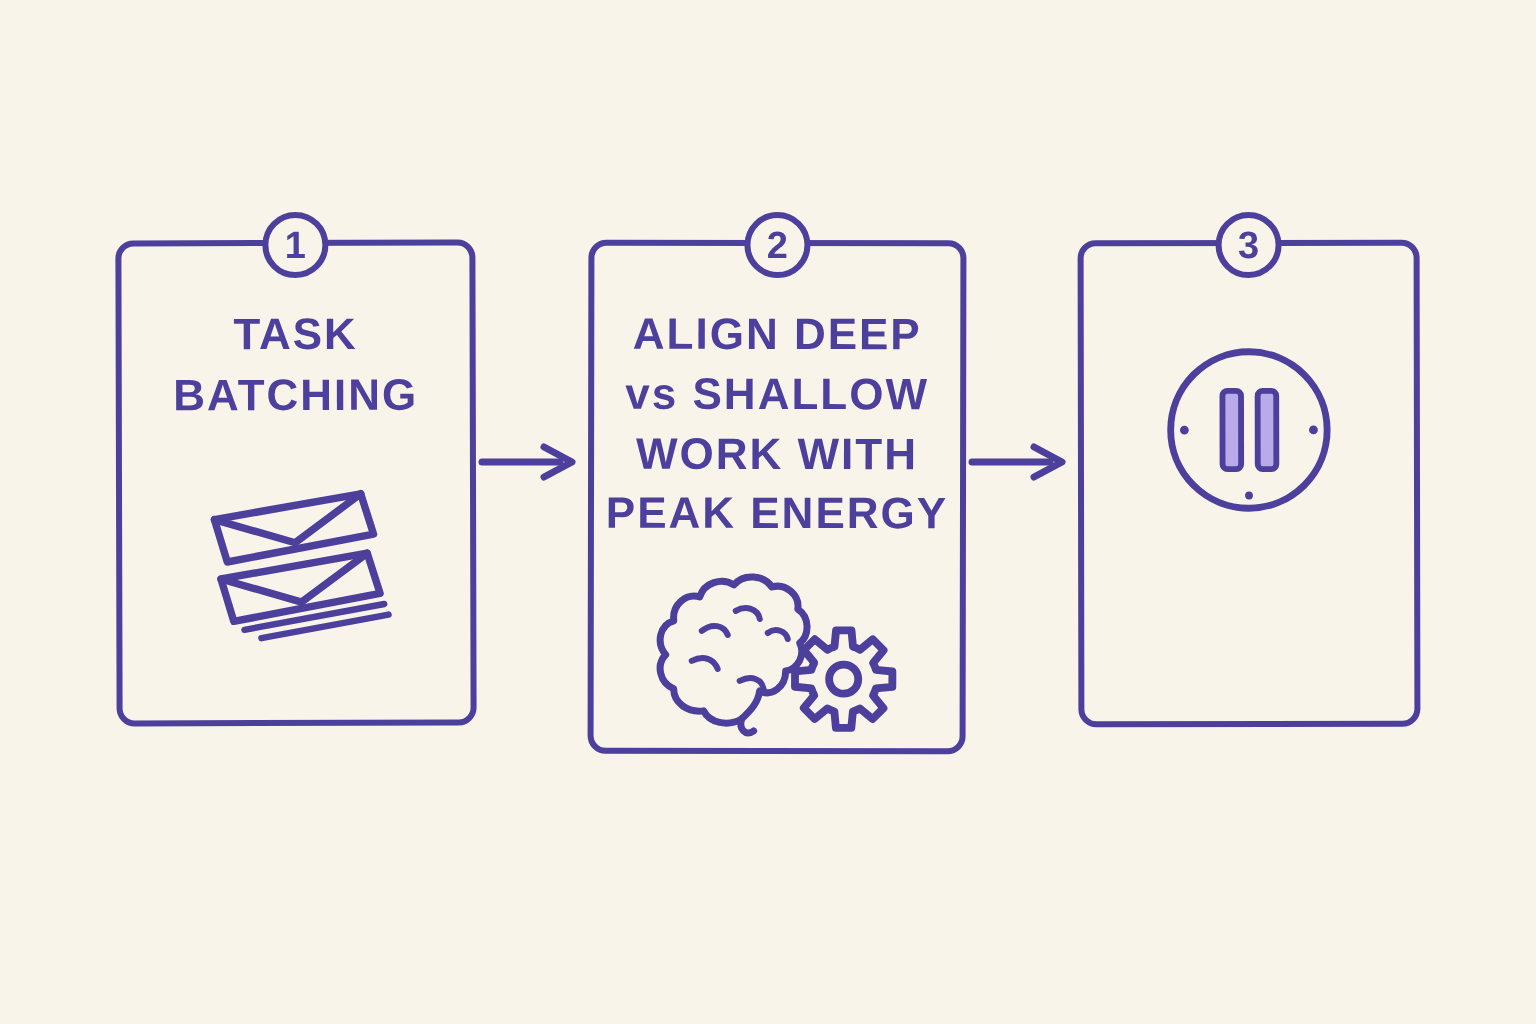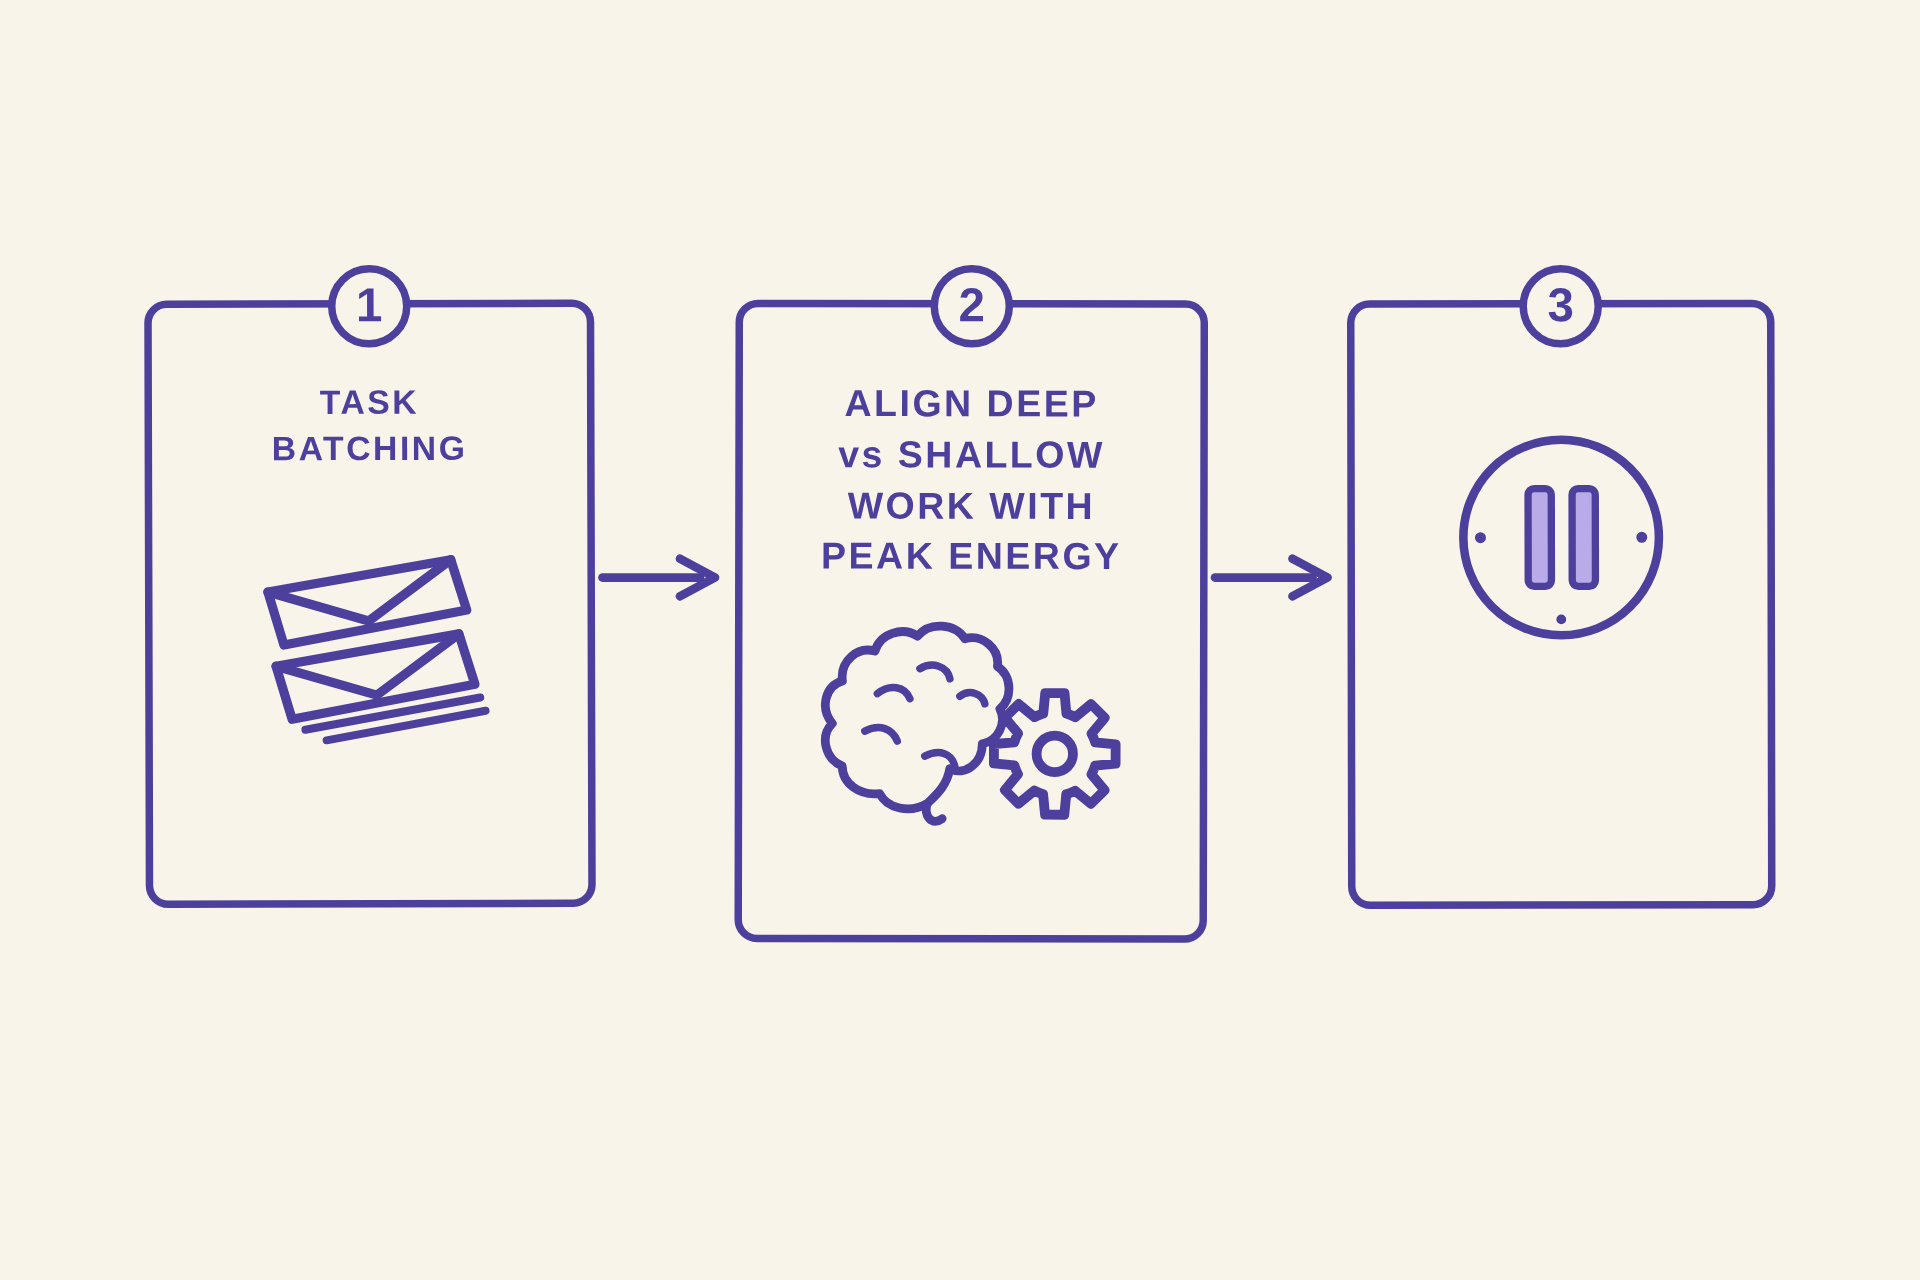--- a/index.html
+++ b/index.html
@@ -51,24 +51,24 @@
     align-items: center;
     justify-content: center;
     font-size: 38px;
     font-weight: 700;
   }
   .card-title {
     white-space: pre-line;
     text-align: center;
     font-weight: 700;
     letter-spacing: 2px;
-    font-size: 27px;
+    font-size: 44px;
     line-height: 1.38;
   }
-  .card-2 .card-title { font-size: 30px; line-height: 1.36; }
+  .card-2 .card-title { font-size: 44px; line-height: 1.36; }
   .card-icon { display: block; color: var(--ink); }
   .card-1 .card-icon { margin-top: 52px; }
   .card-2 .card-icon { margin-top: 18px; }
   .card-3 .card-icon { margin-top: 38px; }
   .connector {
     flex: 0 0 auto;
     width: 112px;
     margin-top: 200px;
     color: var(--ink);
   }

